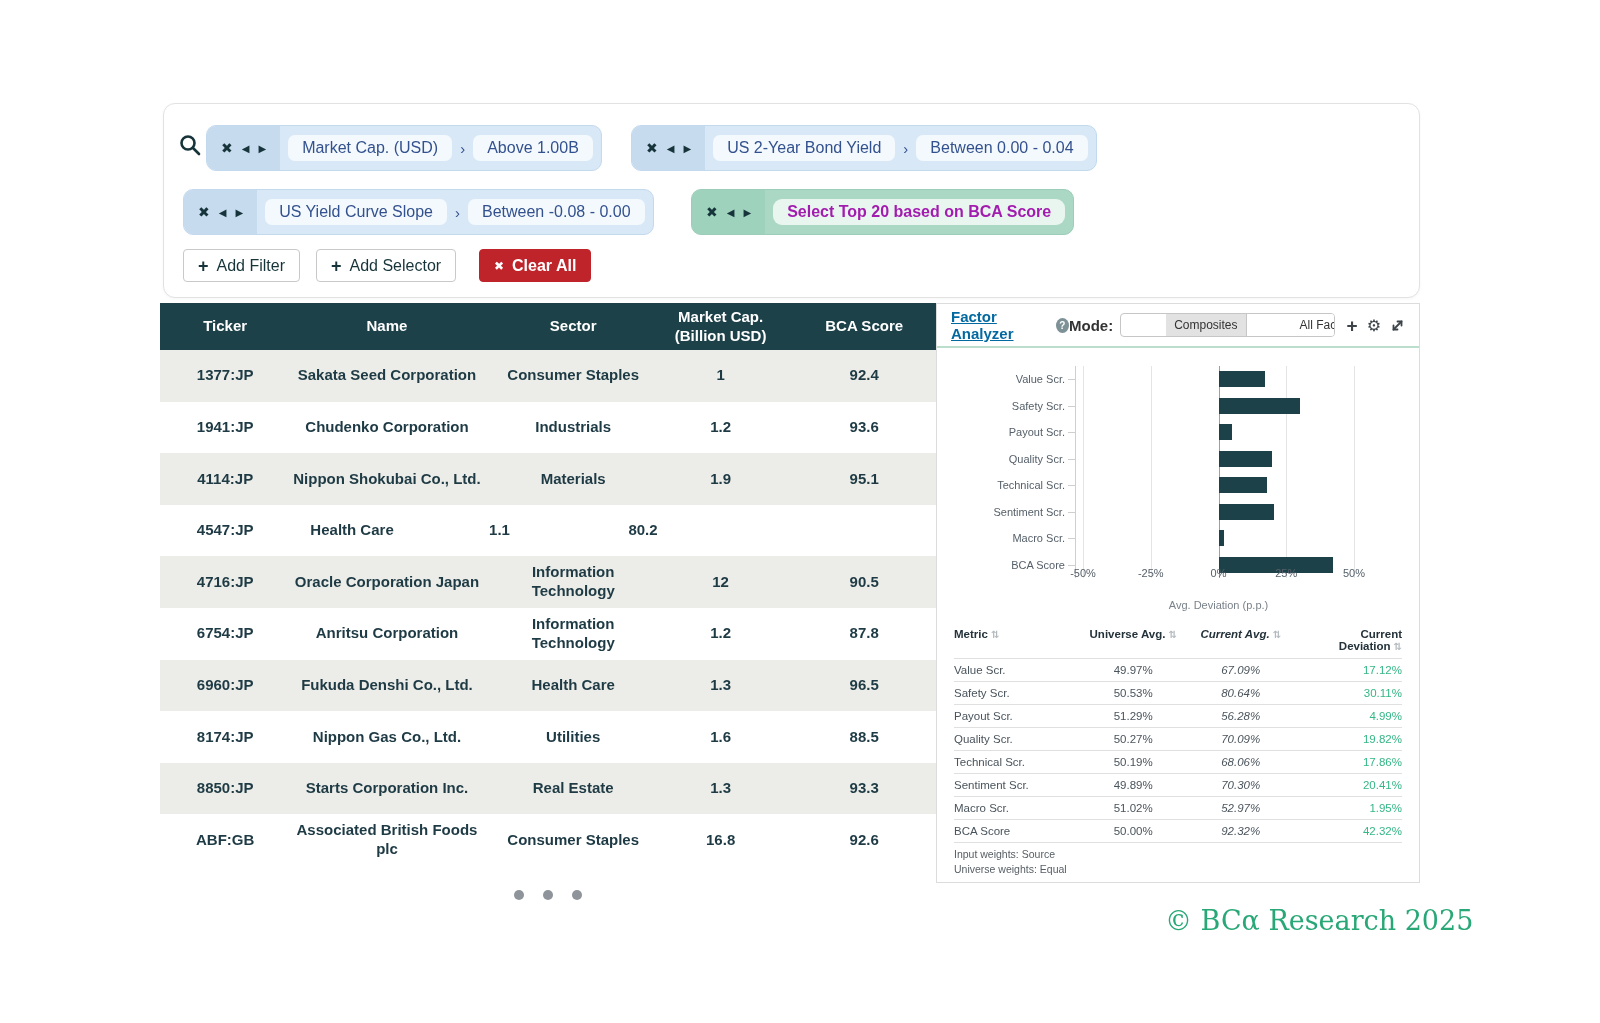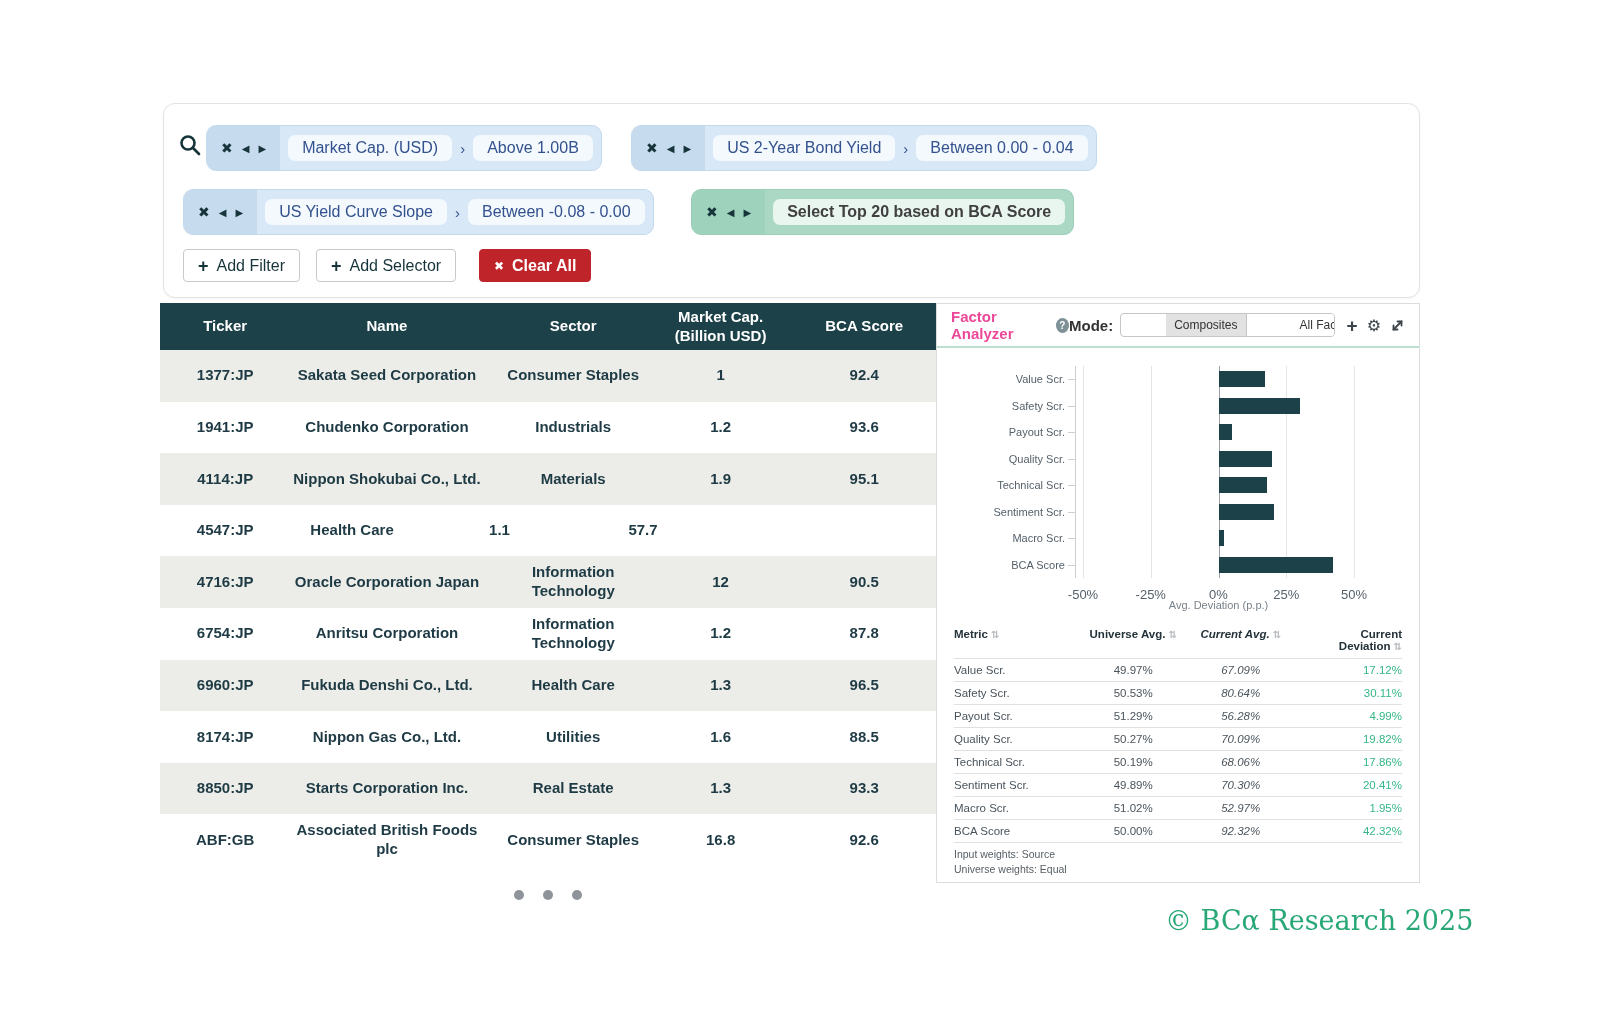--- a/index.html
+++ b/index.html
@@ -11,21 +11,21 @@
   .chip{position:absolute;height:44px;display:flex;align-items:stretch;border-radius:10px;overflow:hidden;font-size:16px;}
   .chip.blue{background:#d9e8f7;border:1px solid #c3d9ee;}
   .chip.green{background:#abd8c4;border:1px solid #9bcdb8;}
   .chip-controls{display:flex;align-items:center;gap:9px;padding:0 14px;color:#16343a;}
   .chip.blue .chip-controls{background:#c6dbee;}
   .chip.green .chip-controls{background:#9ed2bc;}
   .chip-x{font-size:14px;font-weight:700;cursor:pointer;}
   .chip-arrow{font-size:10px;cursor:pointer;}
   .chip-body{display:flex;align-items:center;padding:0 6px;}
   .chip-seg{background:#f3f9fd;border-radius:7px;margin:5px 2px;padding:4px 14px;display:flex;align-items:center;color:#33518e;font-weight:500;white-space:nowrap;}
-  .chip.green .chip-seg{background:#e9f6ef;color:#404040;font-weight:600;}
+  .chip.green .chip-seg{background:#e9f6ef;color:#a21caf;font-weight:600;border-radius:9px;}
   .chip-chevron{color:#33518e;margin:0 6px;font-size:15px;}
   .btn-row-btn{position:absolute;top:145px;height:33px;display:flex;align-items:center;gap:8px;border-radius:4px;font-size:16px;padding:0 14px;box-sizing:border-box;cursor:pointer;}
   .btn-light{background:#fff;border:1px solid #c9c9c9;color:#16343a;}
   .btn-red{background:#c0242b;border:1px solid #c0242b;color:#fff;font-weight:600;}
   .btn-plus{font-weight:900;font-size:18px;line-height:1;}
   .btn-x{font-size:12px;font-weight:700;}
 
   
   .stock-table{position:absolute;left:160px;top:303px;width:776px;}
   .st-header{display:flex;background:#1d4149;color:#fff;height:47px;align-items:center;font-weight:700;font-size:15px;text-align:center;}
@@ -35,42 +35,42 @@
   .st-c{padding:4px 8px;box-sizing:border-box;line-height:1.25;}
   .c0{width:15%;padding-left:22px;} .c1{width:28.5%;} .c2{width:19.5%;text-align:center;} .c3{width:18.5%;} .c4{width:18.5%;}
   .st-header .st-c{display:flex;align-items:center;justify-content:center;}
 
   .dots{position:absolute;left:160px;top:890px;width:776px;display:flex;justify-content:center;gap:19px;}
   .dot{width:10px;height:10px;border-radius:50%;background:#8e9499;cursor:pointer;}
 
   
   .fa-panel{position:absolute;left:936px;top:303px;width:484px;height:580px;background:#fff;border:1px solid #dcdcdc;box-sizing:border-box;}
   .fa-header{height:42px;display:flex;align-items:center;padding:0 14px;border-bottom:2px solid #bcdecd;}
-  .fa-title{color:#ec4899;font-weight:700;font-size:15px;}
+  .fa-title{color:#0369a1;font-weight:700;font-size:15px;text-decoration:underline;}
   .help-icon{display:inline-flex;align-items:center;justify-content:center;width:15px;height:15px;border-radius:50%;background:#7d9197;color:#fff;font-size:10px;font-weight:700;margin-left:7px;cursor:pointer;}
   .fa-spacer{flex:1;}
   .mode-label{font-weight:700;font-size:15px;color:#333;margin-right:7px;}
   .mode-toggle{display:flex;border:1px solid #c6c6c6;border-radius:4px;overflow:hidden;font-size:12px;color:#333;}
   .mode-seg{padding:4px 8px;cursor:pointer;background:#fff;white-space:nowrap;margin-left:45px;}
   .mode-seg.selected{background:#e2e2e2;border-right:1px solid #c6c6c6;}
   .fa-icons{display:flex;align-items:center;gap:9px;margin-left:12px;color:#3c4449;}
   .fa-plus{font-size:19px;font-weight:900;line-height:1;cursor:pointer;}
   .fa-gear{font-size:16px;font-family:"DejaVu Sans",sans-serif;cursor:pointer;}
   .fa-expand{cursor:pointer;display:inline-flex;}
 
   
   .chart{position:relative;margin-top:13px;height:248px;}
   .chart-row-label{position:absolute;right:354px;width:120px;text-align:right;font-size:11px;color:#56606a;line-height:1;}
   .y-spine{position:absolute;left:138px;top:5px;height:212px;width:1px;background:#cfcfcf;}
   .y-tick{position:absolute;left:131px;width:7px;height:1px;background:#cfcfcf;}
   .plot{position:absolute;left:146px;top:5px;width:271px;height:212px;}
   .gridline{position:absolute;top:0;bottom:0;width:1px;background:#e4e4e4;}
   .gridline.zero{background:#9aa0a4;}
   .bar{position:absolute;height:16px;background:#1d4149;}
-  .x-ticklabel{position:absolute;top:226px;font-size:13px;color:#56606a;transform:translateX(-50%);}
+  .x-ticklabel{position:absolute;top:206px;font-size:11px;color:#56606a;transform:translateX(-50%);}
   .x-axis-label{position:absolute;top:238px;left:146px;width:271px;text-align:center;font-size:11px;color:#79828a;}
 
   
   .metrics{position:absolute;left:17px;right:17px;top:320px;font-size:11.5px;}
   .m-head{display:flex;font-weight:700;color:#24323a;padding:4px 0 6px;}
   .m-row{display:flex;border-top:1px solid #e0e0e0;padding:5px 0;color:#4a545c;}
   .m-row:last-child{border-bottom:1px solid #e0e0e0;}
   .m-c0{width:28%;text-align:left;}
   .m-c1{width:24%;text-align:center;}
   .m-c2{width:24%;text-align:center;font-style:italic;}
@@ -182,21 +182,21 @@
         <div class="st-c c0">4114:JP</div>
         <div class="st-c c1">Nippon Shokubai Co., Ltd.</div>
         <div class="st-c c2">Materials</div>
         <div class="st-c c3">1.9</div>
         <div class="st-c c4">95.1</div>
       </div>
       <div class="st-row">
         <div class="st-c c0">4547:JP</div>
         <div class="st-c c2">Health Care</div>
         <div class="st-c c3">1.1</div>
-        <div class="st-c c4">57.7</div>
+        <div class="st-c c4">80.2</div>
       </div>
       <div class="st-row">
         <div class="st-c c0">4716:JP</div>
         <div class="st-c c1">Oracle Corporation Japan</div>
         <div class="st-c c2">Information Technology</div>
         <div class="st-c c3">12</div>
         <div class="st-c c4">90.5</div>
       </div>
       <div class="st-row">
         <div class="st-c c0">6754:JP</div>

